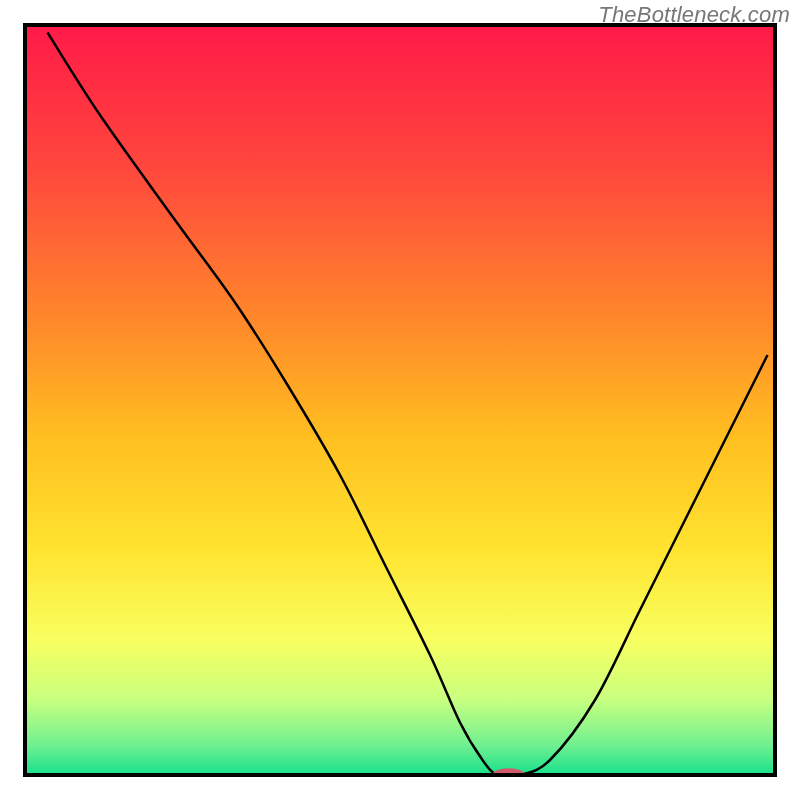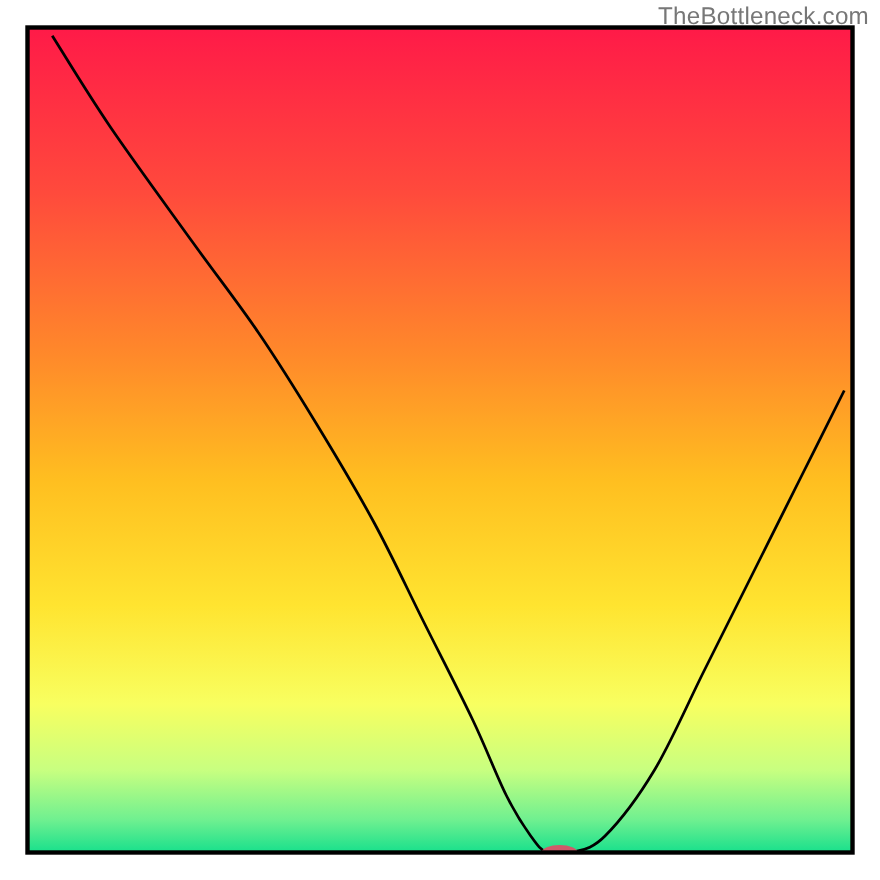--- a/index.html
+++ b/index.html
@@ -18,20 +18,21 @@
   }
   .watermark {
     position: absolute;
     top: 2px;
     right: 10px;
     font-size: 22px;
     color: #777;
     font-weight: 500;
     letter-spacing: 0.2px;
     z-index: 5;
+    font-style: italic;
   }
   svg {
     display: block;
   }
 </style>
 </head>
 <body>
 
 <div class="container">
   <div class="watermark">TheBottleneck.com</div>

